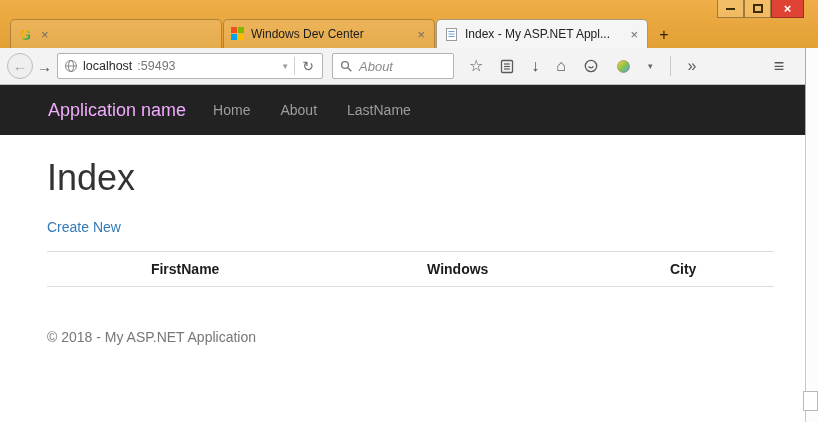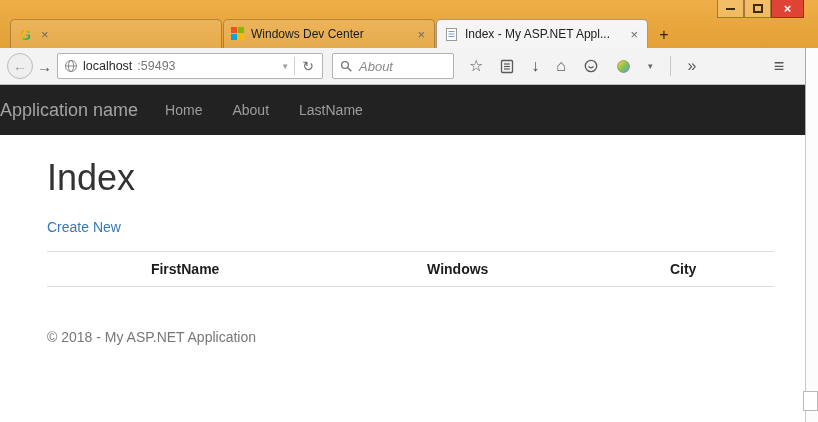--- a/index.html
+++ b/index.html
@@ -81,21 +81,21 @@
     display:flex; align-items:center; justify-content:center;
     font-size:18px; color:#555;
   }
 
   
   .navbar {
     position:absolute; top:85px; left:0; width:806px; height:50px;
     background:#222; border-right:1px solid #ababab;
     display:flex; align-items:center;
   }
-  .brand { font-size:18px; color:#a3a3a3; }
+  .brand { margin-left:48px; font-size:18px; color:#f0abfc; }
   .nav-links { display:flex; margin-left:12px; }
   .nav-link { padding:8px 15px; font-size:14px; color:#9d9d9d; line-height:50px; }
 
   .page {
     position:absolute; top:135px; left:0; width:806px; height:351px;
     background:#fff; border-right:1px solid #c9c9c9;
     padding:22px 31px 0 47px;
   }
   .page-heading { font-size:36px; font-weight:400; color:#333; }
   .create-row { margin-top:19px; }

